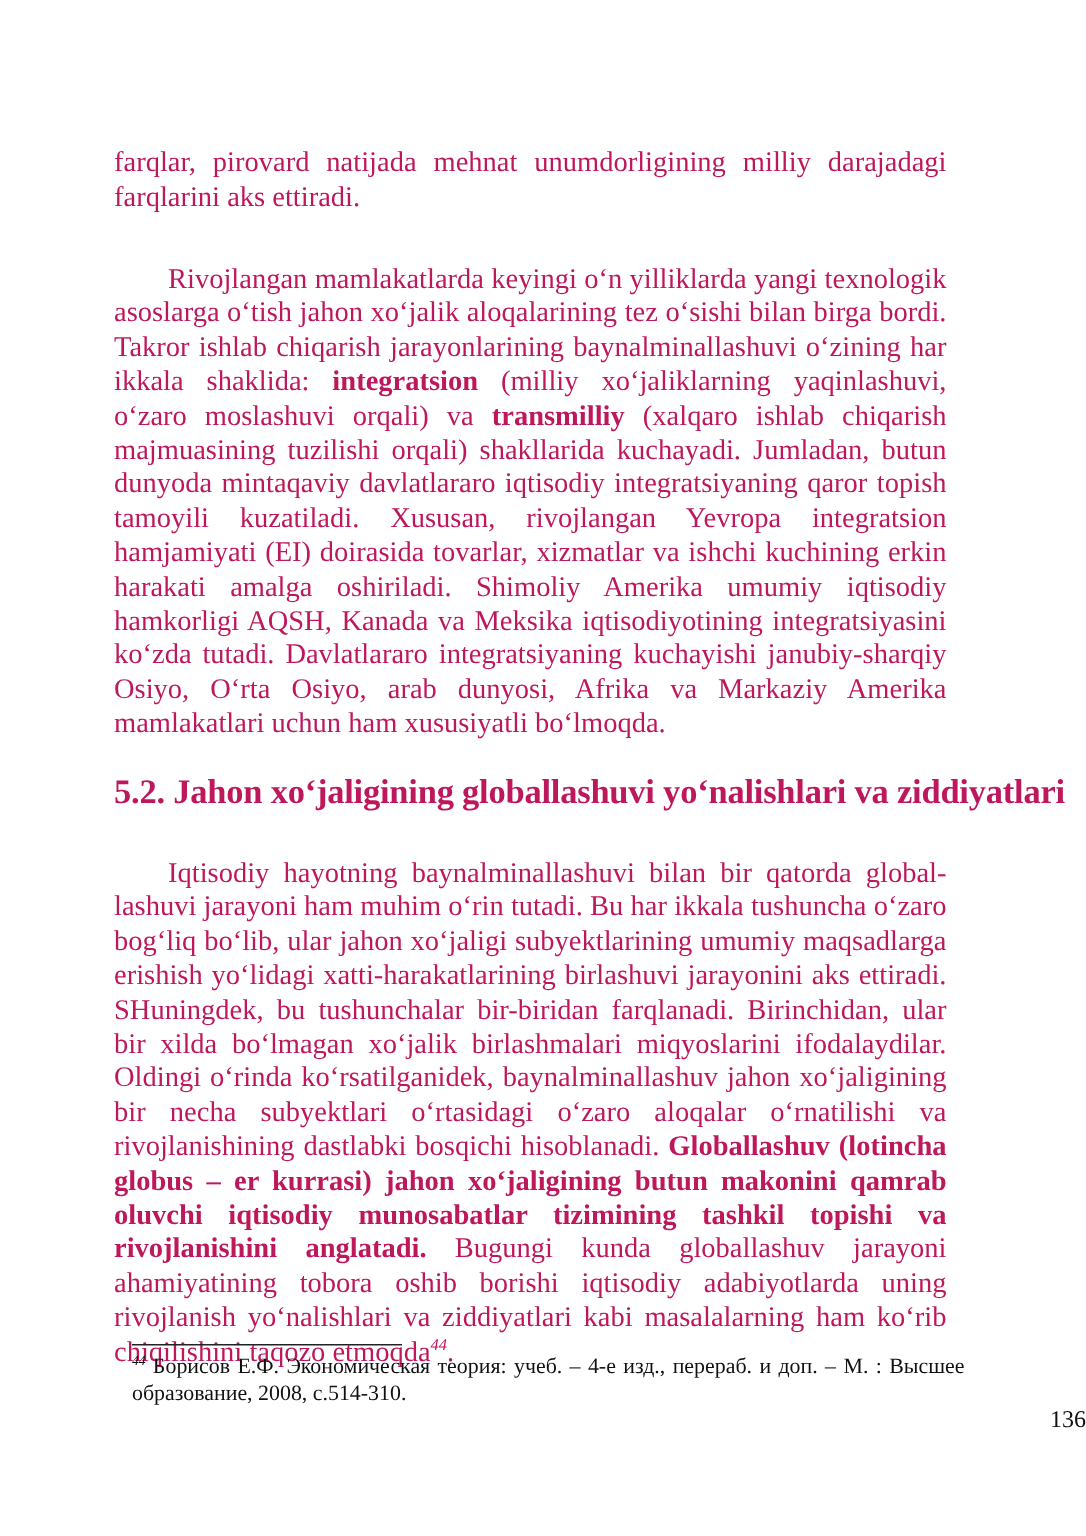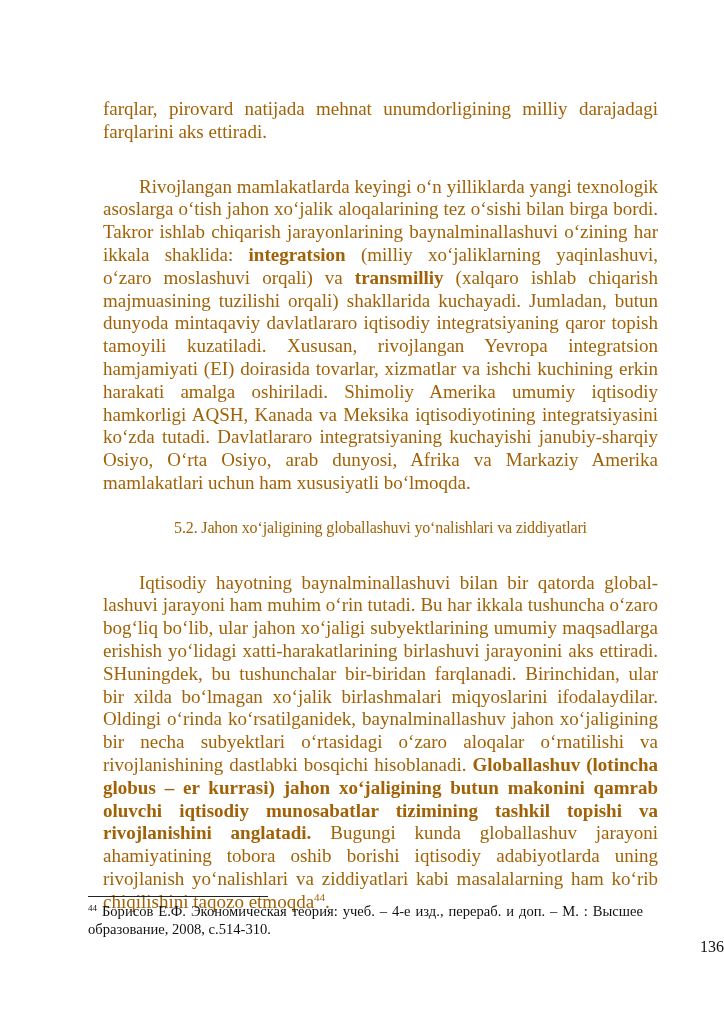--- a/index.html
+++ b/index.html
@@ -1,29 +1,29 @@
 <!DOCTYPE html>
 <html><head>
 <meta charset="utf-8">
 <style>
   html, body { margin: 0; padding: 0; background: #ffffff; }
   body { width: 724px; height: 1024px; position: relative; overflow: hidden; }
   .page {
-    position: absolute; left: 103px; top: 98px; width: 555px;
-    font-family: "Liberation Serif", serif; color: #a16207;
+    position: absolute; left: 76px; top: 98px; width: 555px;
+    font-family: "Liberation Serif", serif; color: #be185d;
     font-size: 19px; line-height: 22.8px;
   }
   .para { margin: 0; text-align: justify; text-align-last: left; hyphens: manual; }
   .indent { text-indent: 36px; margin-top: 32px; }
   b { font-weight: bold; }
   .heading {
-    font-weight: normal; font-size: 16px; margin: 22px 0 23px 0;
+    font-weight: bold; font-size: 23px; margin: 22px 0 23px 0;
     text-align: center; white-space: nowrap; letter-spacing: -0.15px;
   }
-  sup { font-size: 11px; line-height: 0; vertical-align: 7px; }
+  sup { font-size: 11px; line-height: 0; vertical-align: 7px; font-style: italic; }
   .fn-rule {
     position: absolute; left: 88px; top: 896px; width: 180px; height: 0;
     border-top: 1px solid #222;
   }
   .footnote {
     position: absolute; left: 88px; top: 902px; width: 555px;
     font-family: "Liberation Serif", serif; font-size: 14.6px; line-height: 18px; color: #111;
     text-align: justify; text-align-last: left;
   }
   .footnote sup { font-size: 9px; vertical-align: 5px; }

